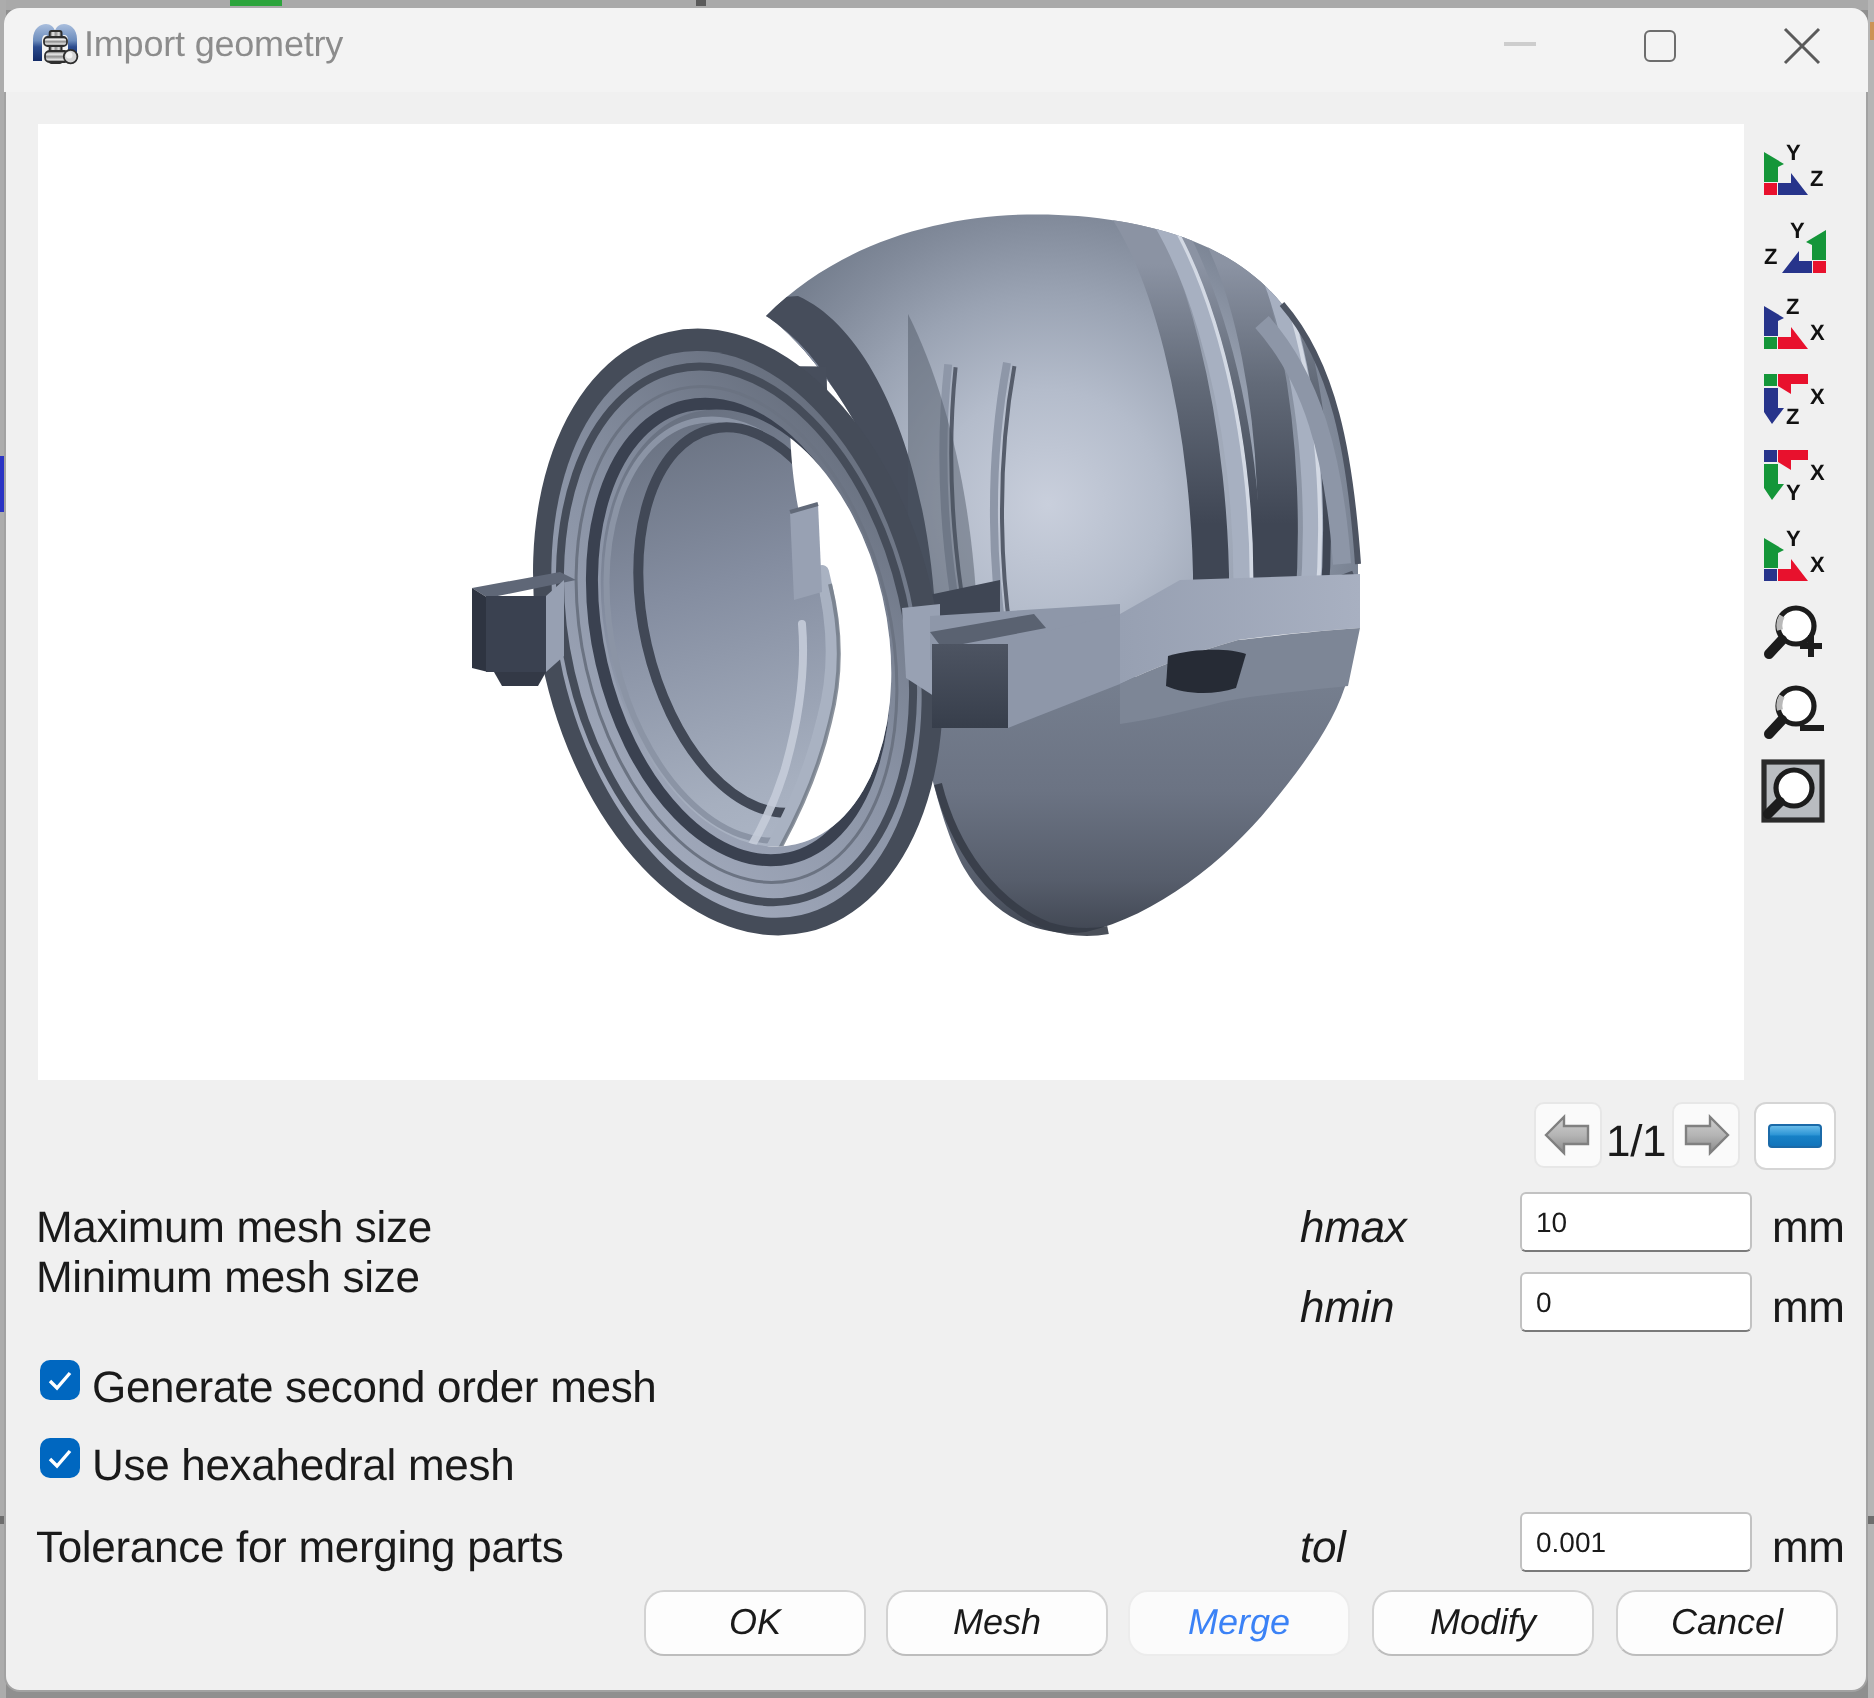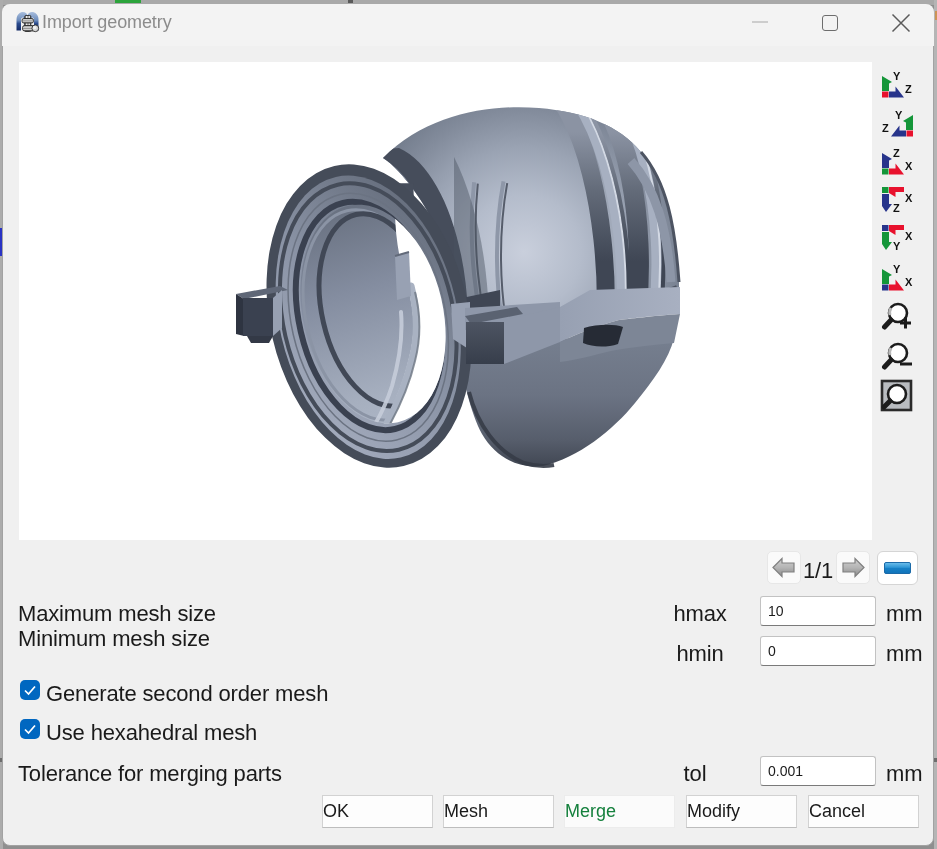--- a/index.html
+++ b/index.html
@@ -16,31 +16,31 @@
 #orange-tick{right:0;top:11px;width:2px;height:9px;background:#cc9356;}
 #dialog{left:2px;top:4px;width:932px;height:842px;background:#f0f0f0;
  border:1px solid #a2a2a2;border-radius:8px;box-sizing:border-box;}
 #titlebar{left:2px;top:4px;width:932px;height:42px;background:#f3f3f3;
  border-radius:8px 8px 0 0;}
 #title-text{left:42px;top:12px;font-size:18px;color:#8c8c8c;letter-spacing:-0.1px;}
 #btn-min{left:752px;top:21px;width:16px;height:2px;background:#cdcdcd;}
 #btn-max{left:822px;top:15px;width:14px;height:14px;border:1.4px solid #6d6d6d;border-radius:3px;}
 #canvas{left:19px;top:62px;width:853px;height:478px;background:#ffffff;}
 .lbl{font-size:22px;color:#1a1a1a;letter-spacing:-0.15px;white-space:pre;}
-.rlbl{text-align:center;}
+.rlbl{text-align:left;font-style:italic;}
 .field{height:28px;width:107px;background:#fff;border:1px solid #c2c2c2;
  border-bottom:1px solid #7a7a7a;border-radius:3px;font-size:14px;color:#1a1a1a;
  padding:0 0 0 7px;line-height:28px;}
 .cb{width:20px;height:20px;background:#0067c0;border-radius:5px;}
 .navbtn{width:34px;height:33px;background:#fafafa;border:1px solid #e7e7e7;
  border-radius:5px;box-sizing:border-box;}
 .pushbtn{width:111px;height:33px;background:#fdfdfd;border:1px solid #d2d2d2;
- border-bottom-color:#bdbdbd;border-radius:0;box-sizing:border-box;
- font-size:18px;color:#1a1a1a;line-height:30px;}
-.pushbtn.disabled{background:#fbfbfb;border-color:#ececec;color:#15803d;}
+ border-bottom-color:#bdbdbd;border-radius:10px;box-sizing:border-box;
+ font-size:18px;color:#1a1a1a;text-align:center;line-height:30px;font-style:italic;}
+.pushbtn.disabled{background:#fbfbfb;border-color:#ececec;color:#3b82f6;}
 </style>
 </head>
 <body>
 <div id="stage">
  <div class="abs" id="backdrop-top"></div>
  <div class="abs" id="green-tick"></div>
  <div class="abs" id="dark-tick"></div>
  <div class="abs" id="backdrop-left"></div>
  <div class="abs" id="blue-tick"></div>
  <div class="abs" id="backdrop-right"></div>

